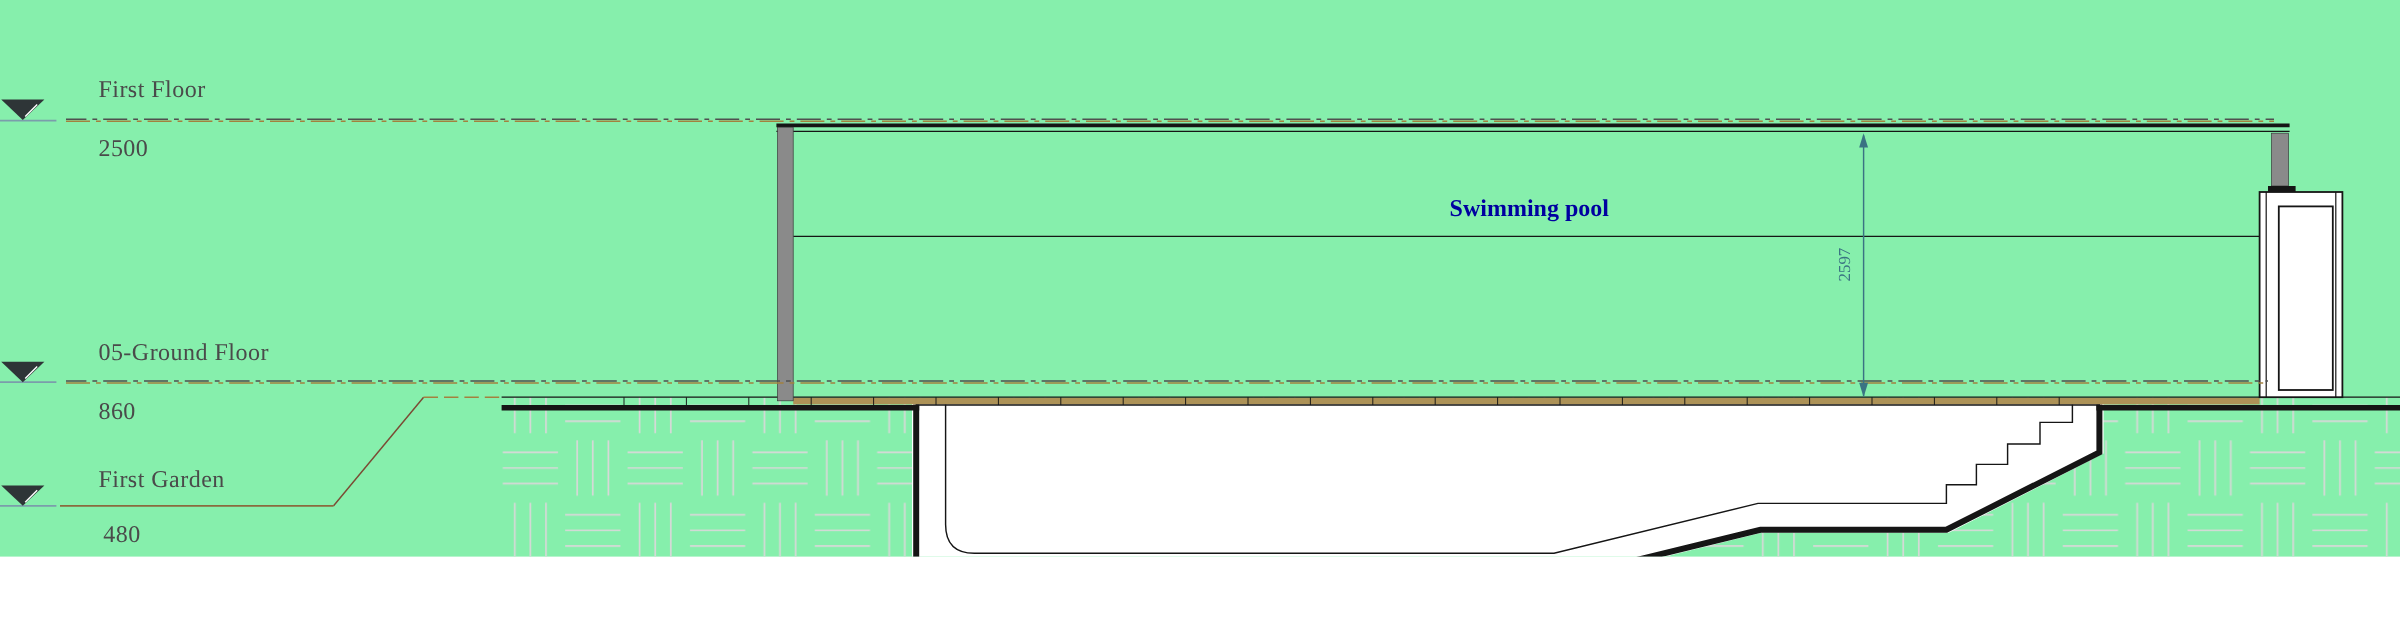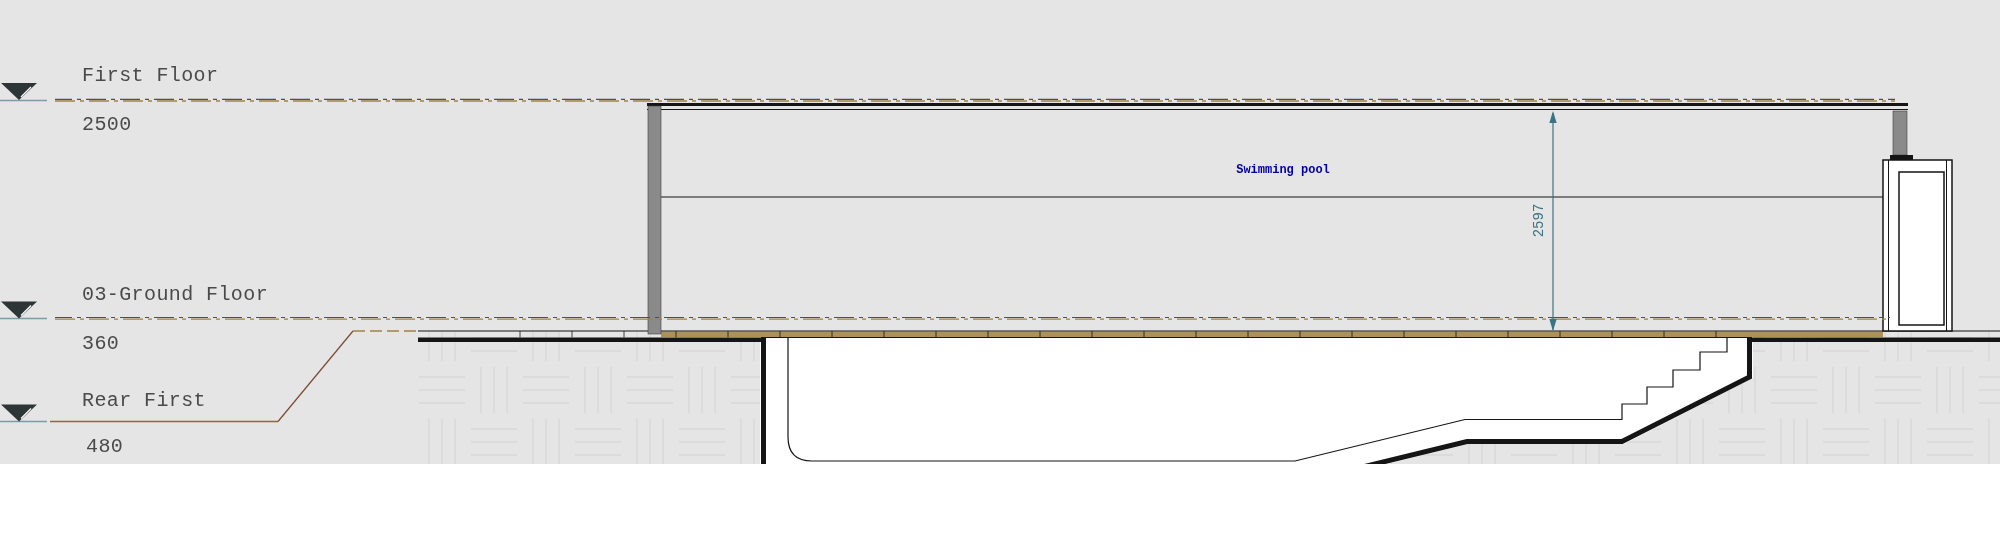--- a/index.html
+++ b/index.html
@@ -1,36 +1,36 @@
 <!DOCTYPE html>
 <html style="--ink: #151515; --labelgray: #4a4a4a; --navy: #0000a0; --teal: #3a7383; --tan: #ad9257; --tanline: #a3813f; --dashdark: #4f4f4f; --leader: #7b4a33; --underline: #8a6a3e; --marker: #2e3537; --markerline: #7b9dab; --wallgray: #8a8a8a; --hatch: #d8d8d8;"><head>
 <meta charset="utf-8">
 <style>
   html,body{margin:0;padding:0;background:#ffffff;}
   .stage{
     position:relative;
     width:2000px;height:464px;
-    background:#e5e5e5;
+    background:#86efac;
     overflow:hidden;
-    font-family:Liberation Mono, monospace;
+    font-family:Liberation Serif, serif;
   }
   .stage svg{position:absolute;left:0;top:0;}
   .lvl-label{
     position:absolute;
     color:var(--labelgray);
     font-size:20px;
     letter-spacing:.4px;
     white-space:nowrap;
   }
   .room-label{
     position:absolute;
     left:1208px;top:163px;width:150px;
-    text-align:center;
+    text-align:left;
     color:var(--navy);
-    font-size:12px;
+    font-size:20px;
     font-weight:bold;
     white-space:nowrap;
   }
   .dim-text{
     position:absolute;
     left:1514px;top:212px;width:50px;height:17px;
     text-align:center;
     color:var(--teal);
     font-size:14px;
     transform:rotate(-90deg);
@@ -154,22 +154,22 @@
     <g>
       <line x1="1553" y1="113" x2="1553" y2="330" style="stroke:var(--teal)" stroke-width="1.2"></line>
       <polygon points="1553,111 1549.3,123 1556.7,123" style="fill:var(--teal)"></polygon>
       <polygon points="1553,331 1549.3,319 1556.7,319" style="fill:var(--teal)"></polygon>
     </g>
   </svg>
 
   <div class="lvl-label" style="left:82px;top:64px">First Floor</div>
   <div class="lvl-label" style="left:82px;top:113px">2500</div>
 
-  <div class="lvl-label" style="left:82px;top:283px">03-Ground Floor</div>
-  <div class="lvl-label" style="left:82px;top:332px">360</div>
+  <div class="lvl-label" style="left:82px;top:283px">05-Ground Floor</div>
+  <div class="lvl-label" style="left:82px;top:332px">860</div>
 
-  <div class="lvl-label" style="left:82px;top:389px">Rear First</div>
+  <div class="lvl-label" style="left:82px;top:389px">First Garden</div>
   <div class="lvl-label" style="left:86px;top:435px">480</div>
 
   <div class="room-label">Swimming pool</div>
 
   <div class="dim-text">2597</div>
 </div>
 
 </body></html>

